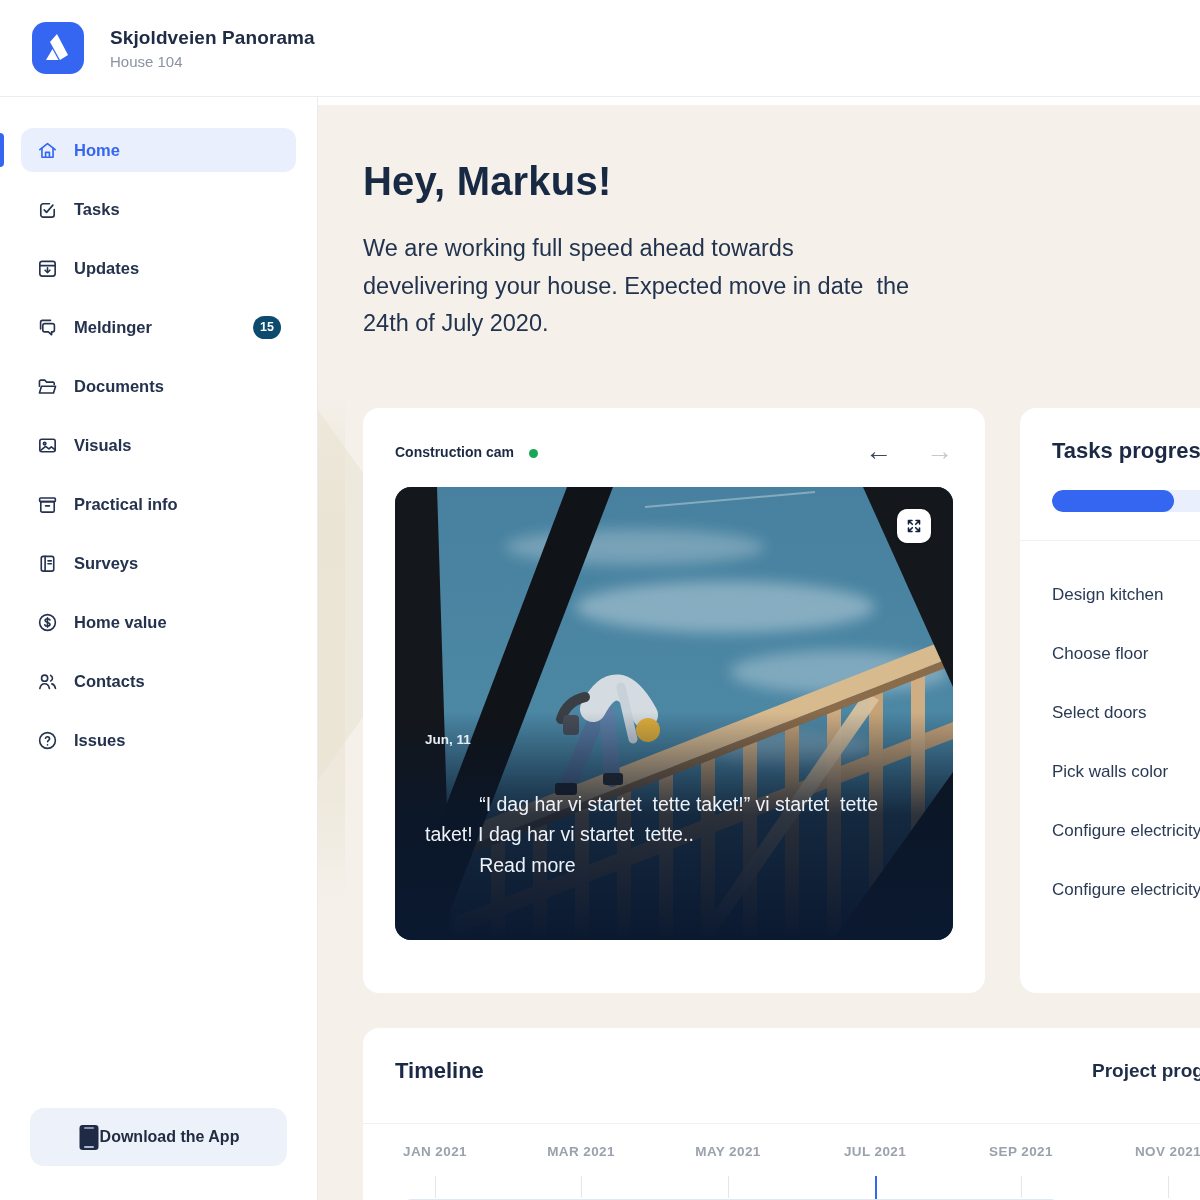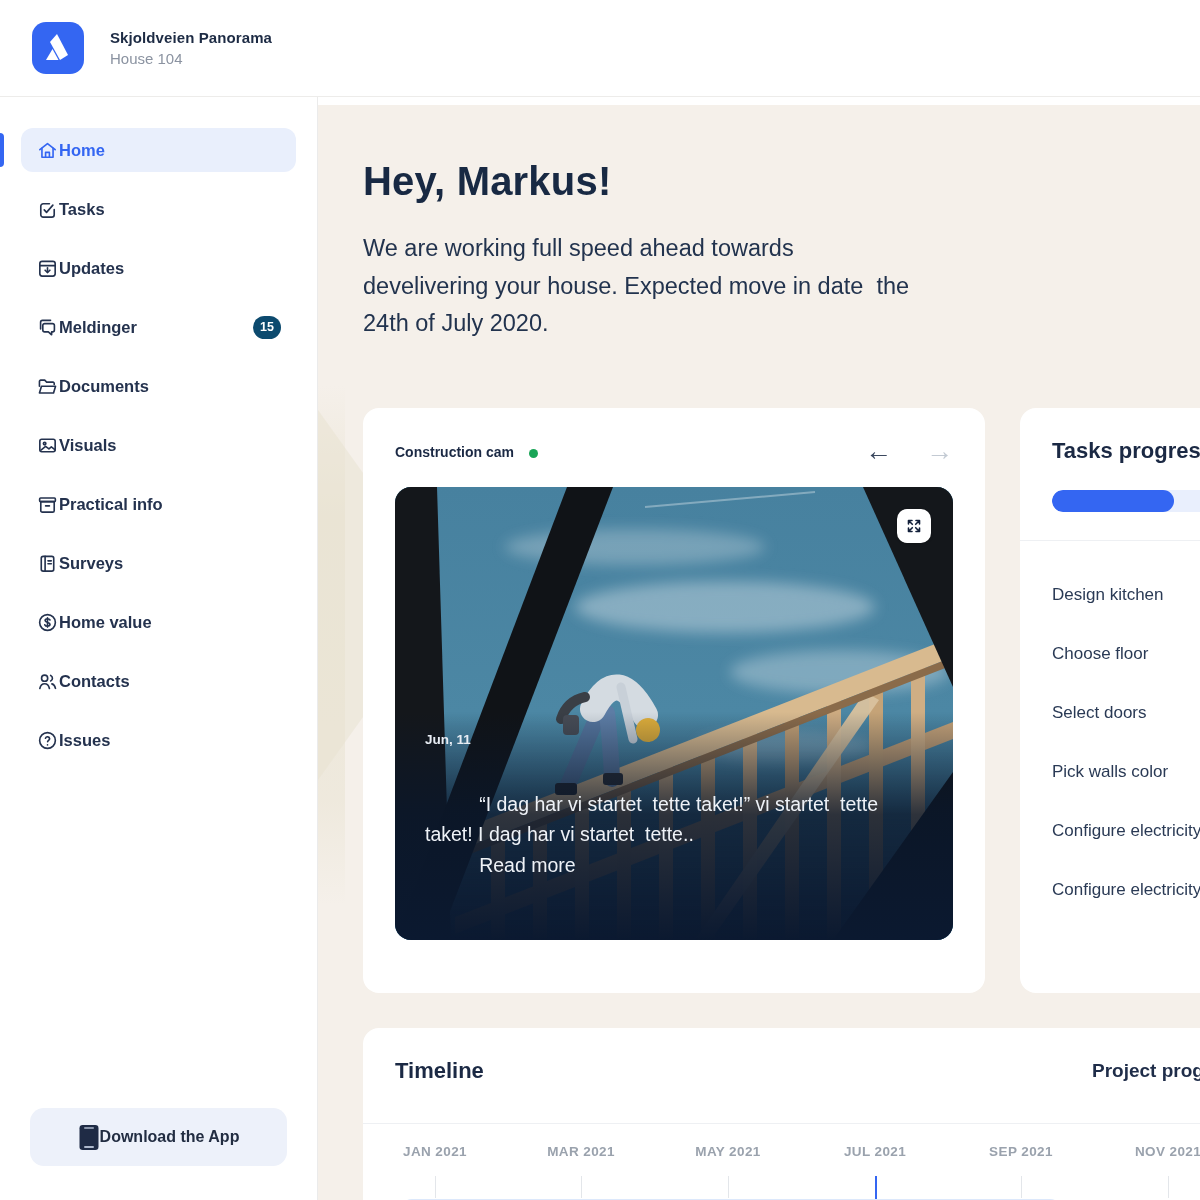--- a/index.html
+++ b/index.html
@@ -16,28 +16,28 @@
   body{
     width:1200px;height:1200px;overflow:hidden;position:relative;
     font-family:"Liberation Sans",sans-serif;background:#fff;color:var(--navy);
   }
   
   .header{position:absolute;top:0;left:0;width:1200px;height:97px;background:#fff;
     border-bottom:1px solid #edecea;display:flex;align-items:center;padding-left:32px;z-index:6;}
   .logo{width:52px;height:52px;border-radius:14px;background:var(--accent);
     display:flex;align-items:center;justify-content:center;flex:0 0 auto;}
   .header-titles{margin-left:26px;}
-  .app-title{font-size:15px;font-weight:700;color:#1d2b44;letter-spacing:.1px;}
+  .app-title{font-size:19px;font-weight:700;color:#1d2b44;letter-spacing:.1px;}
   .app-subtitle{font-size:15px;color:#8b93a1;margin-top:4px;}
   
   .sidebar{position:absolute;top:97px;left:0;width:318px;height:1103px;background:#fff;
     border-right:1px solid #ebebeb;z-index:5;}
   .nav{padding-top:31px;}
   .nav-item{margin:0 21px 15px;height:44px;border-radius:12px;display:flex;align-items:center;
-    padding:4px 15px;color:var(--navy);font-size:16.5px;font-weight:600;cursor:pointer;}
+    gap:15px;padding:4px 15px;color:var(--navy);font-size:16.5px;font-weight:600;cursor:pointer;}
   .nav-item svg{flex:0 0 auto;}
   .nav-item.active{background:#e9effc;color:var(--accent);}
   .active-bar{position:absolute;left:0;top:36px;width:4px;height:34px;background:var(--accent);
     border-radius:0 4px 4px 0;}
   .badge{margin-left:auto;background:#0c4a6e;color:#fff;font-size:12.5px;font-weight:700;
     min-width:27px;height:23px;padding:0 7px;border-radius:12px;display:flex;align-items:center;justify-content:center;}
   .download-btn{position:absolute;left:30px;right:30px;bottom:34px;height:58px;background:#edf1fa;
     border-radius:14px;display:flex;align-items:center;justify-content:center;gap:0;
     font-size:16px;font-weight:700;color:#222d42;cursor:pointer;}
   

